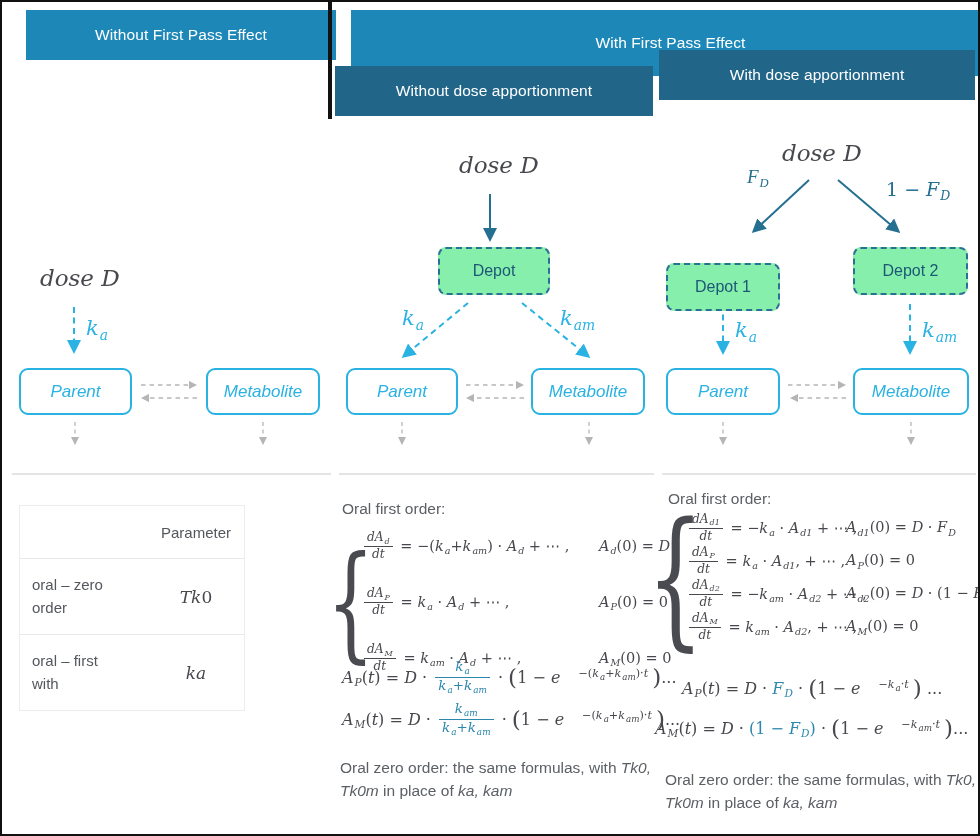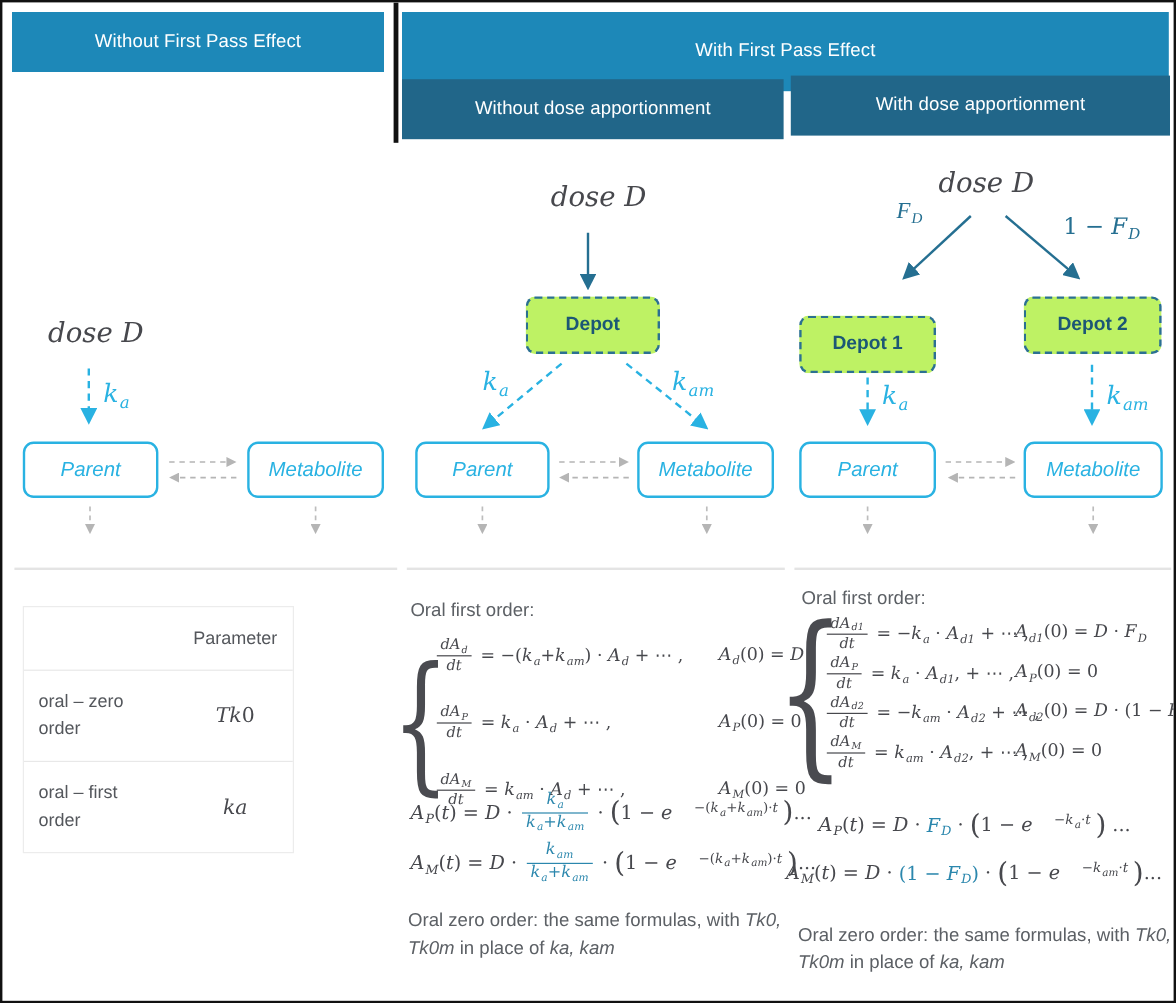--- a/index.html
+++ b/index.html
@@ -1,31 +1,31 @@
 <!DOCTYPE html>
 <html><head>
 <meta charset="utf-8">
 <style>
   html,body{margin:0;padding:0;background:#fff;}
   .page{position:relative;width:980px;height:836px;box-sizing:border-box;border:2px solid #111;
         background:#fff;font-family:"Liberation Sans",sans-serif;overflow:hidden;}
   
   .hcell{position:absolute;display:flex;align-items:center;justify-content:center;
          color:#fff;font-size:15.5px;letter-spacing:.1px;}
-  .h1{background:#1d88b8;}
+  .h1{background:#1d88b8;margin-left:16px;}
   .h2{background:#216689;}
   .vdivider{position:absolute;background:#111;}
   .hrule{position:absolute;height:2px;background:#e4e4e4;}
   
   .cbox{position:absolute;box-sizing:border-box;border:2.5px solid #29b2e2;border-radius:9px;
         color:#29b2e2;background:#fff;display:flex;align-items:center;justify-content:center;
         font-size:17px;font-style:italic;}
   .dbox{position:absolute;box-sizing:border-box;border:2px dashed #2b7092;border-radius:8px;
-        color:#1c5775;background:#bef264;display:flex;align-items:center;justify-content:center;
-        font-size:16px;font-weight:700;}
+        color:#1c5775;background:#86efac;display:flex;align-items:center;justify-content:center;
+        font-size:16px;font-weight:400;}
   .dose{position:absolute;font-family:"DejaVu Serif",serif;font-size:23px;font-weight:500;
         color:#1d1d1f;}
   .klabel{position:absolute;font-family:"DejaVu Serif",serif;font-size:21px;color:#29b2e2;}
   .flabel{position:absolute;font-family:"DejaVu Serif",serif;font-size:19px;color:#256f91;}
   .arrows{position:absolute;left:0;top:0;pointer-events:none;}
   
   .math{font-family:"DejaVu Serif",serif;color:#47484d;}
   .m-it{font-style:italic;}
   .m-sub{font-style:italic;font-size:.66em;vertical-align:-.35em;margin-left:1px;}
   .m-sup{font-size:.7em;vertical-align:.5em;margin-left:18px;display:inline-block;}
@@ -64,21 +64,21 @@
 </head>
 <body>
 
 <div class="page">
 
   <div class="hcell h1" style="left:8px;top:8px;width:310px;height:50px;">Without First Pass Effect</div>
   <div class="hcell h1" style="left:333px;top:8px;width:639px;height:66px;">With First Pass Effect</div>
   <div class="vdivider" style="left:326px;top:0;width:4px;height:117px;"></div>
 
   <div class="hcell h2" style="left:333px;top:64px;width:318px;height:50px;">Without dose apportionment</div>
-  <div class="hcell h2" style="left:657px;top:61px;width:316px;height:50px;">With dose apportionment</div>
+  <div class="hcell h2" style="left:657px;top:48px;width:316px;height:50px;">With dose apportionment</div>
 
   <div class="hrule" style="left:10px;top:471px;width:319px;"></div>
   <div class="hrule" style="left:337px;top:471px;width:315px;"></div>
   <div class="hrule" style="left:660px;top:471px;width:314px;"></div>
 
   <svg class="arrows" width="980" height="836" viewBox="0 0 980 836">
     <defs>
       <marker id="mCyan" markerWidth="7" markerHeight="7" refX="5.5" refY="3.5" orient="auto">
         <path d="M0,0 L7,3.5 L0,7 Z" fill="#29b2e2"></path>
       </marker>
@@ -159,21 +159,21 @@
       <div class="t-c1"></div>
       <div class="t-c2">Parameter</div>
     </div>
     <div class="t-row">
       <div class="t-c1">oral – zero
 order</div>
       <div class="t-c2 val"><span class="math"><span class="m-it">Tk</span><span class="m-pl">0</span></span></div>
     </div>
     <div class="t-row">
       <div class="t-c1">oral – first
-order</div>
+with</div>
       <div class="t-c2 val"><span class="math"><span class="m-it">ka</span></span></div>
     </div>
   </div>
 
   <div class="col-heading" style="left:340px;top:498px;">Oral first order:</div>
   <div class="ode math" style="left:341px;top:527px;">
     <div class="brace b3">{</div>
     <div class="ode-rows cols-mid">
       <div class="ode-eq"><span class="m-frac">
             <span class="m-num"><span class="m-it">dA</span><span class="m-sub">d</span></span>

